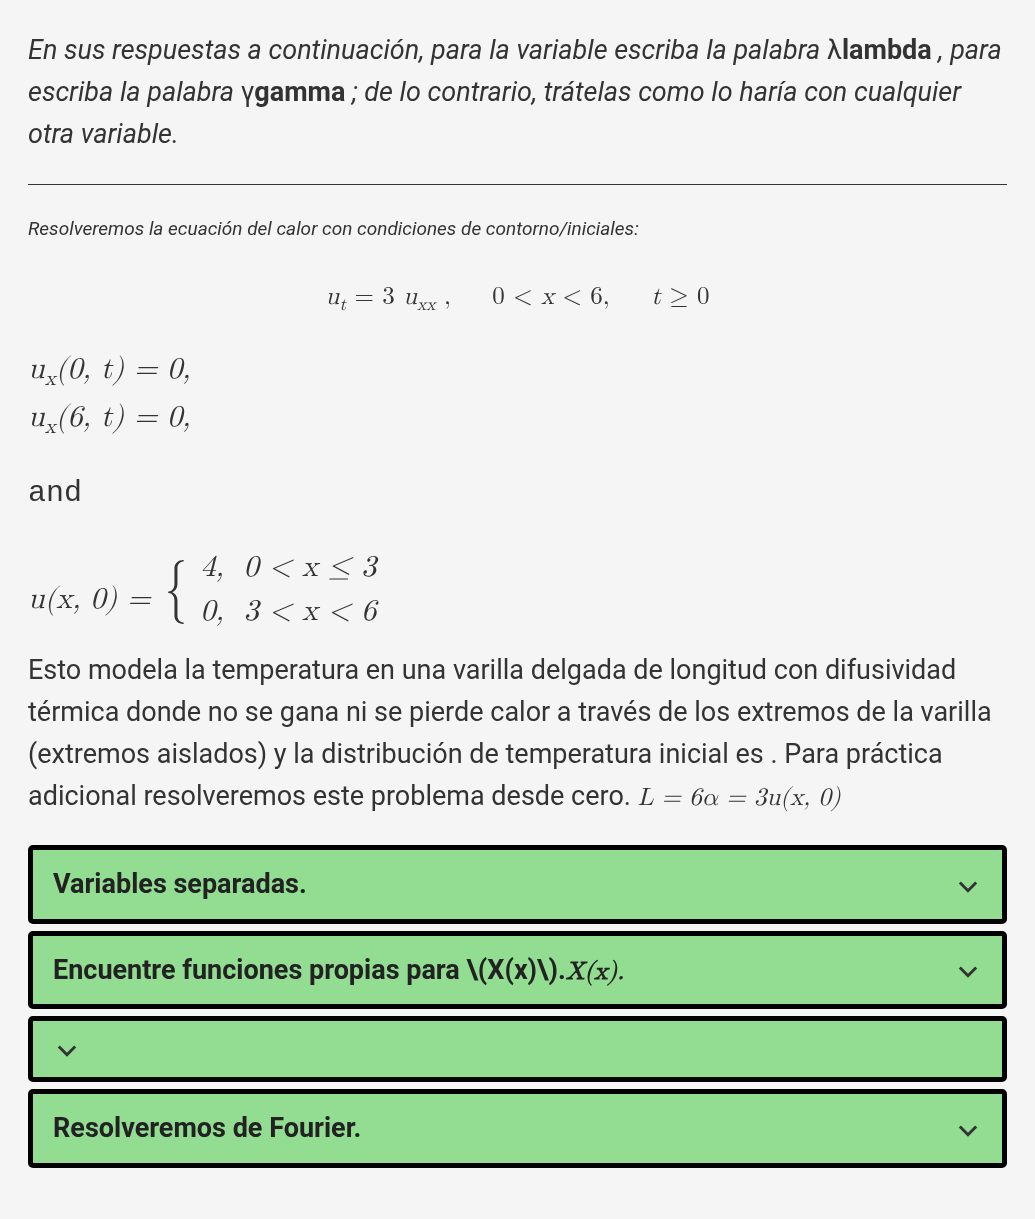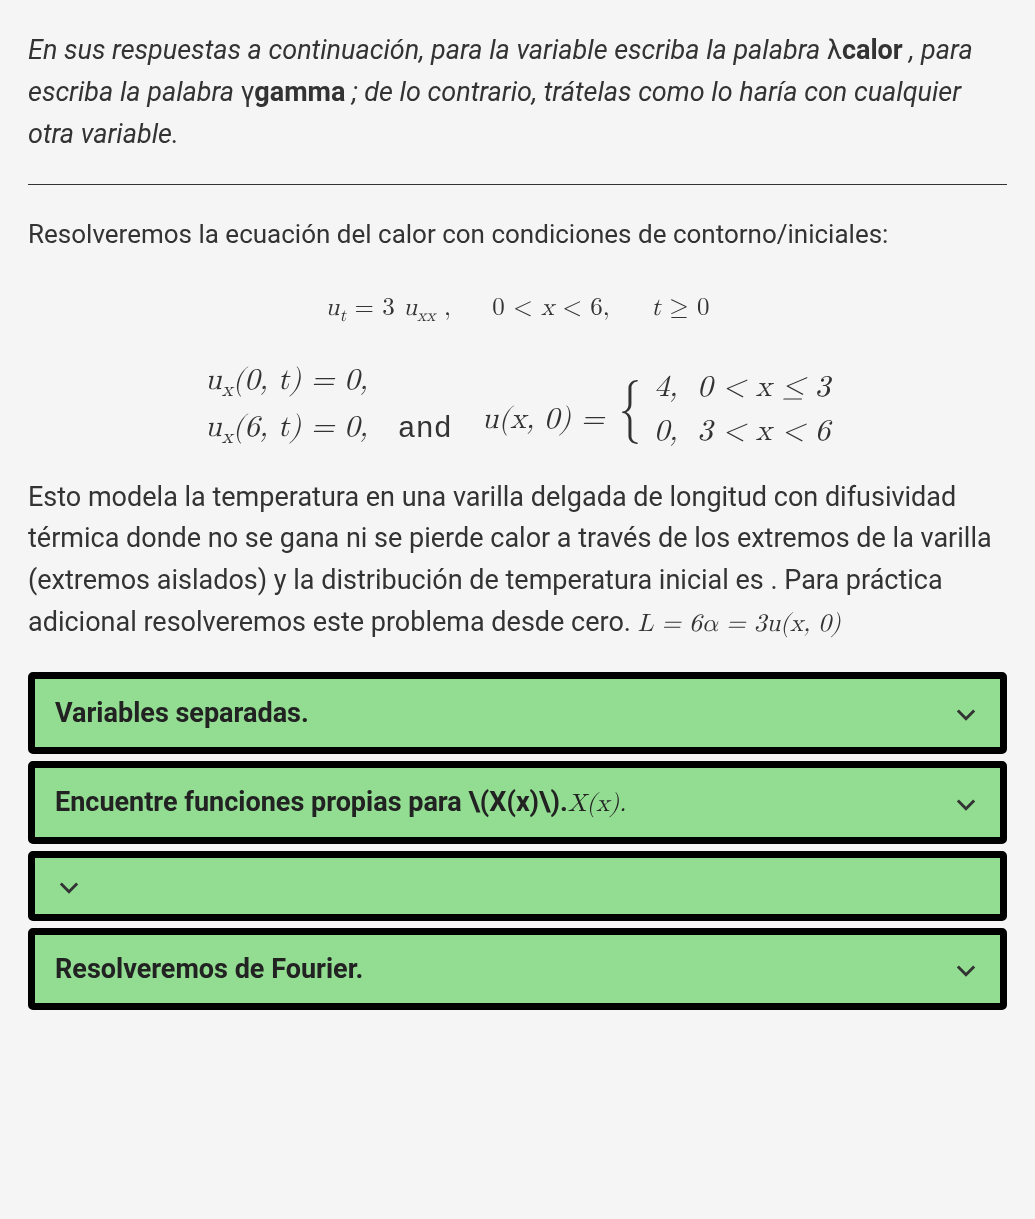--- a/index.html
+++ b/index.html
@@ -25,44 +25,46 @@
   .instructions b {
     font-weight: 700;
     font-style: normal;
   }
   hr.divider {
     border: none;
     border-top: 1px solid #333;
     margin: 28px 0 30px 0;
   }
   .body-text {
-    font-size: 26px;
+    font-size: 19px;
     line-height: 1.5;
     color: #333;
     margin-bottom: 12px;
+    font-style: italic;
   }
   .eq-block {
     text-align: center;
     margin: 30px 0 30px 0;
     font-family: "Latin Modern Math", "STIX Two Math", "Times New Roman", serif;
     font-size: 30px;
     font-style: italic;
   }
   .eq-block .upright {
     font-style: normal;
   }
   .eq-row2 {
     display: flex;
-    align-items: flex-end;
+    align-items: flex-start;
     justify-content: center;
     gap: 30px;
     margin-top: 24px;
     font-family: "Latin Modern Math", "STIX Two Math", "Times New Roman", serif;
     font-size: 30px;
     font-style: italic;
+    flex-direction: column;
   }
   .eq-stack {
     display: inline-flex;
     flex-direction: column;
     align-items: flex-start;
     line-height: 1.4;
     gap: 2px;
   }
   .eq-and {
     font-style: normal;
@@ -88,51 +90,51 @@
     gap: 2px;
   }
   .case-line {
     display: flex;
     gap: 20px;
   }
   .lower-text {
     font-size: 27px;
     line-height: 1.55;
     color: #333;
-    margin-top: 25px;
+    margin-top: 18px;
   }
   .math-inline {
     font-family: "Latin Modern Math", "STIX Two Math", "Times New Roman", serif;
     font-style: italic;
     font-size: 25px;
   }
   .accordion-group {
     margin-top: 28px;
     display: flex;
     flex-direction: column;
     gap: 7px;
   }
   .accordion {
     background: #92dd92;
-    border: 7px solid #000000;
+    border: 5px solid #000000;
     border-radius: 5px;
     padding: 14px 20px;
     display: flex;
     align-items: center;
     justify-content: space-between;
     cursor: pointer;
     font-size: 27px;
     font-weight: 700;
     color: #222;
   }
   .accordion .label {
     display: inline-block;
   }
   .accordion .label .math-inline {
-    font-weight: 400;
+    font-weight: 700;
     text-align: right;
   }
   .chevron {
     width: 28px;
     height: 28px;
     flex: 0 0 28px;
   }
   .chevron svg {
     width: 100%;
     height: 100%;
@@ -146,21 +148,21 @@
     font-style: italic;
   }
   .greek {
     font-style: normal;
   }
 </style>
 </head>
 <body>
 
 <div class="instructions">
-  <span>En sus respuestas a continuación, para la variable escriba la palabra </span><span class="greek">λ</span><b>calor</b><span> , para escriba la palabra </span><span class="greek">γ</span><b>gamma</b><span> ; de lo contrario, trátelas como lo haría con cualquier otra variable.</span>
+  <span>En sus respuestas a continuación, para la variable escriba la palabra </span><span class="greek">λ</span><b>lambda</b><span> , para escriba la palabra </span><span class="greek">γ</span><b>gamma</b><span> ; de lo contrario, trátelas como lo haría con cualquier otra variable.</span>
 </div>
 
 <hr class="divider">
 
 <div class="body-text">Resolveremos la ecuación del calor con condiciones de contorno/iniciales:</div>
 
 <div class="eq-block">
   <span class="math-inline">
     u<span class="sub">t</span> <span class="upright">= 3</span> u<span class="sub">xx</span> <span class="upright">,</span>
     &nbsp;&nbsp;&nbsp;

